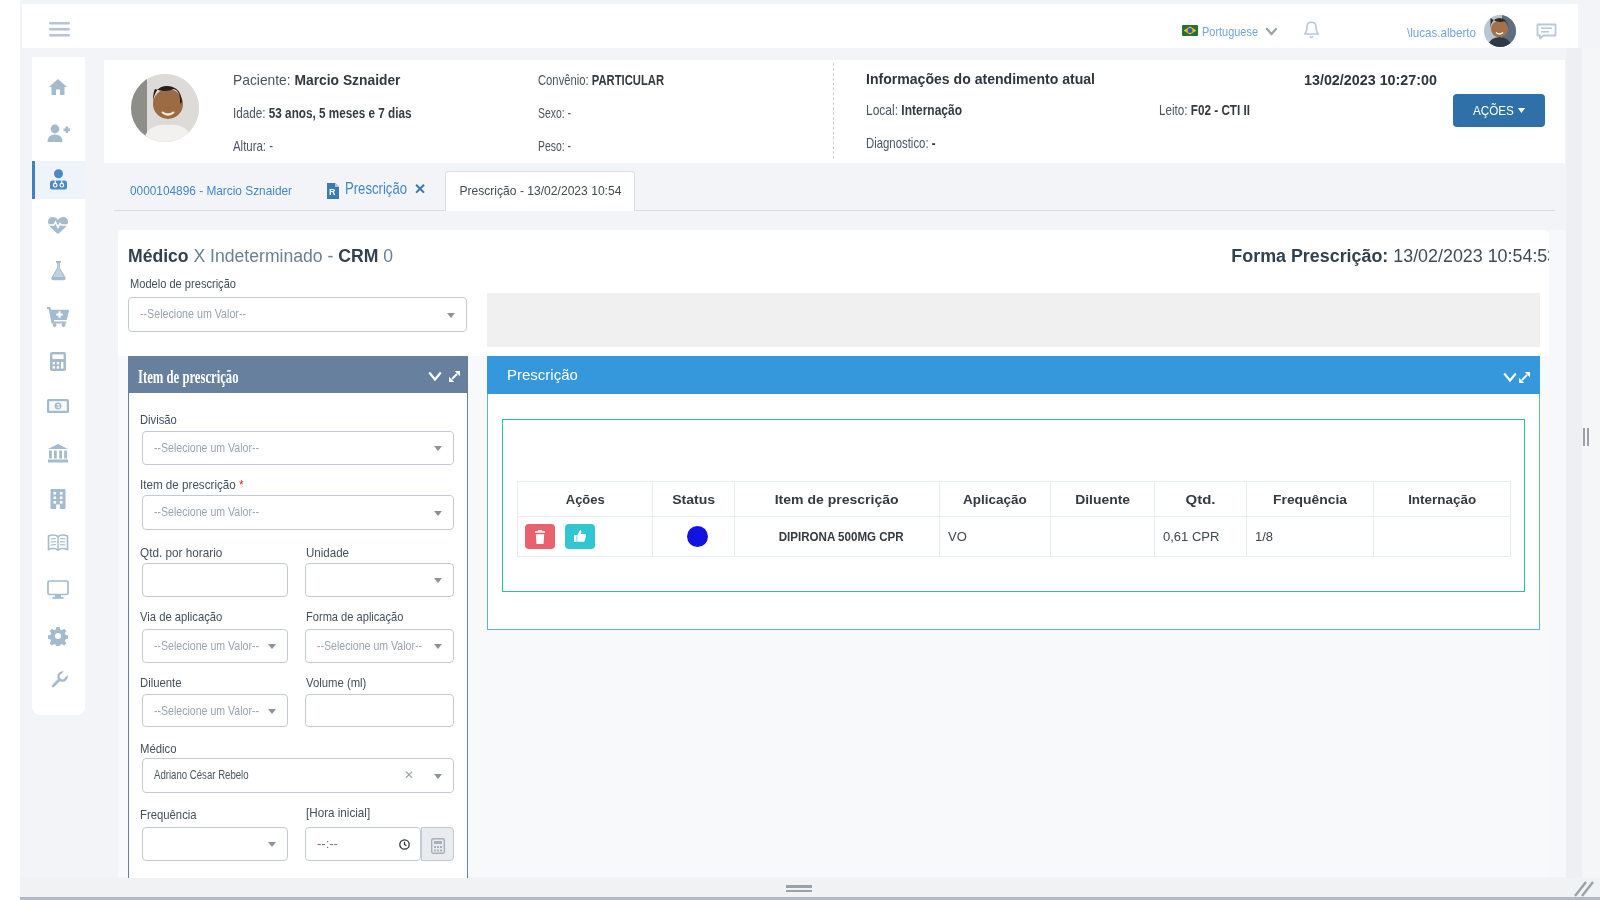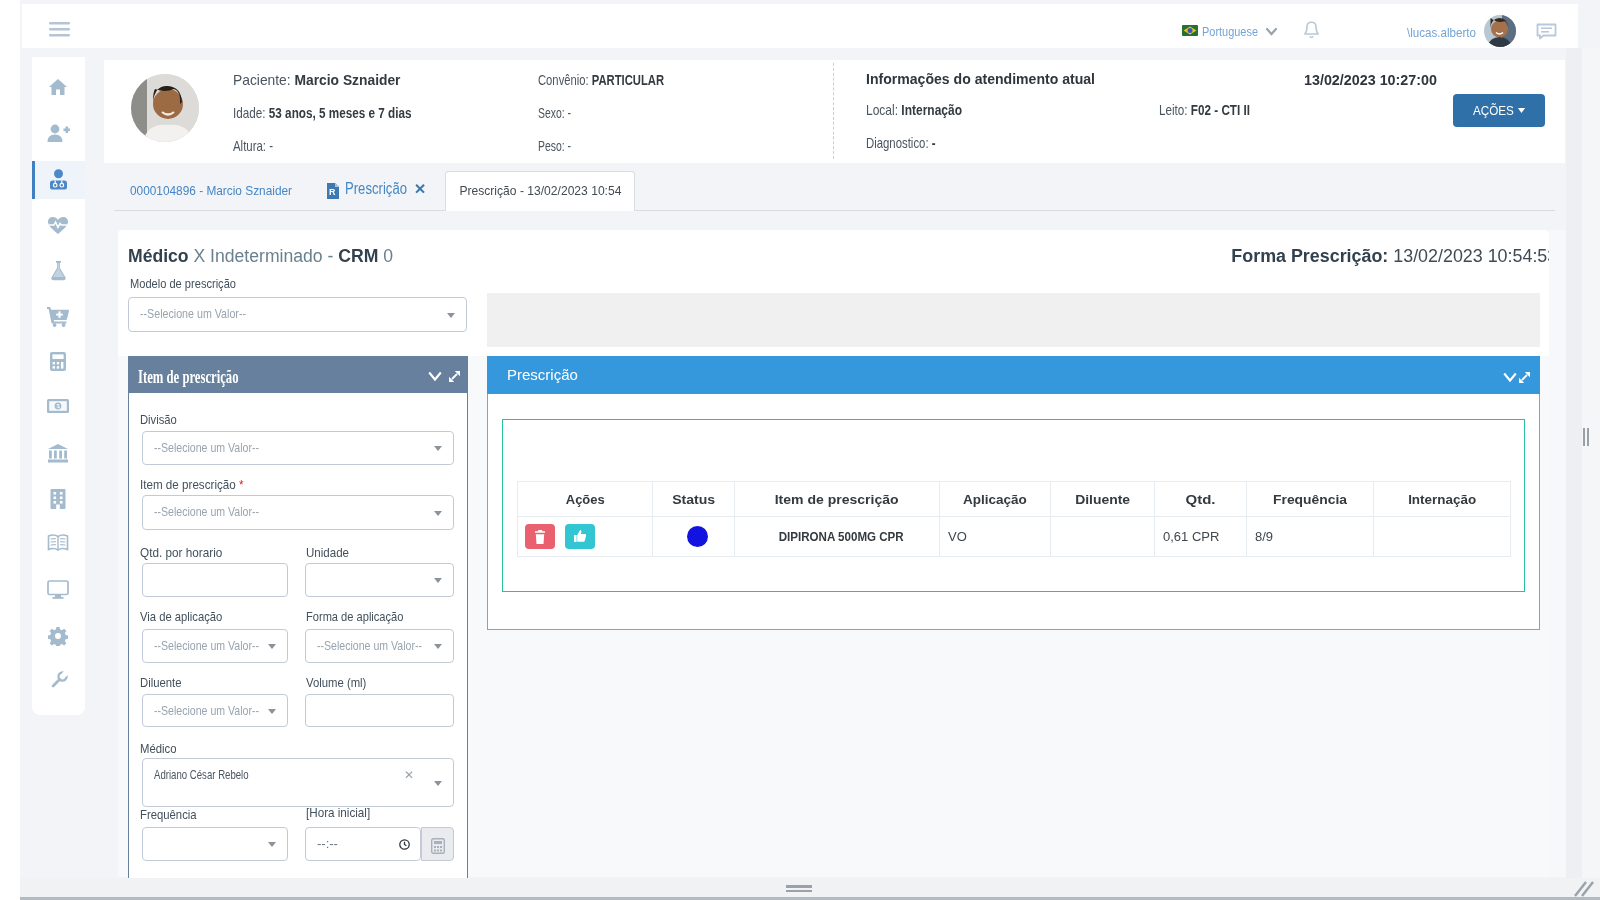--- a/index.html
+++ b/index.html
@@ -318,21 +318,21 @@
       <span class="caret"></span>
     </div>
   <div id="l7" class="abs lbl" style="left:140px;top:675px;">Diluente</div>
   <div id="l8" class="abs lbl" style="left:306px;top:675px;">Volume (ml)</div>
   <div class="sel" style="left:142px;top:694px;width:146px;height:33px;">
       <span id="s6" class="txt">--Selecione um Valor--</span>
       <span class="caret"></span>
     </div>
   <div class="sel" style="left:305px;top:694px;width:149px;height:33px;"></div>
   <div id="l9" class="abs lbl" style="left:140px;top:741px;">Médico</div>
-  <div class="sel" style="left:142px;top:758px;width:312px;height:49px;">
+  <div class="sel" style="left:142px;top:758px;width:312px;height:35px;">
       <span id="s7" class="txt" style="color:#4a5560;">Adriano César Rebelo</span>
       <span style="position:absolute;right:39px;top:9px;color:#98a2ab;font-size:12px;">✕</span>
       <span class="caret"></span>
     </div>
   <div id="l10" class="abs lbl" style="left:140px;top:807px;">Frequência</div>
   <div id="l11" class="abs lbl" style="left:306px;top:805px;">[Hora inicial]</div>
   <div class="sel" style="left:142px;top:827px;width:146px;height:34px;">
       <span class="caret"></span>
     </div>
   <div class="sel" style="left:305px;top:827px;width:116px;height:34px;">
@@ -406,21 +406,21 @@
                 <svg style="position:absolute;left:8px;top:5px" width="14" height="14" viewBox="0 0 14 14">
                   <path fill="#fff" d="M1 6 h2.6 v7 H1 z M4.2 12.6 V6.2 L7 1 q1.4 .1 1.5 1.5 l-.6 2.6 h4.2 q1.3 .2 1 1.5 l-1.3 5.2 q-.3 1 -1.4 1 H5.6 z"></path>
                 </svg>
               </span>
         </td>
         <td class="td" style="text-align:center;"><span style="display:inline-block;width:21px;height:21px;border-radius:50%;background:#1313e0;vertical-align:middle;"></span></td>
         <td class="td" style="text-align:center;font-weight:bold;color:#333a40;"><span id="tdd" class="sp">DIPIRONA 500MG CPR</span></td>
         <td class="td">VO</td>
         <td class="td"></td>
         <td class="td">0,61 CPR</td>
-        <td class="td">8/9</td>
+        <td class="td">1/8</td>
         <td class="td"></td>
       </tr>
     </tbody>
       </table>
   </div>
 
   <div class="abs" style="left:1549px;top:230px;width:17px;height:647px;background:#f7f8fa;"></div>
   <div class="abs" style="left:1566px;top:48px;width:16px;height:830px;background:#edeff2;"></div>
   <div class="abs" style="left:1582px;top:48px;width:18px;height:830px;background:#f5f6f8;"></div>
   <div class="abs" style="left:1582.5px;top:428px;width:2px;height:18px;background:#9aa0a6;"></div>

